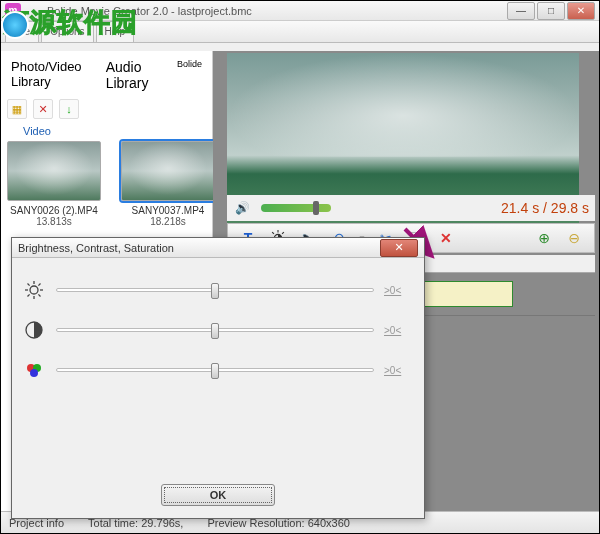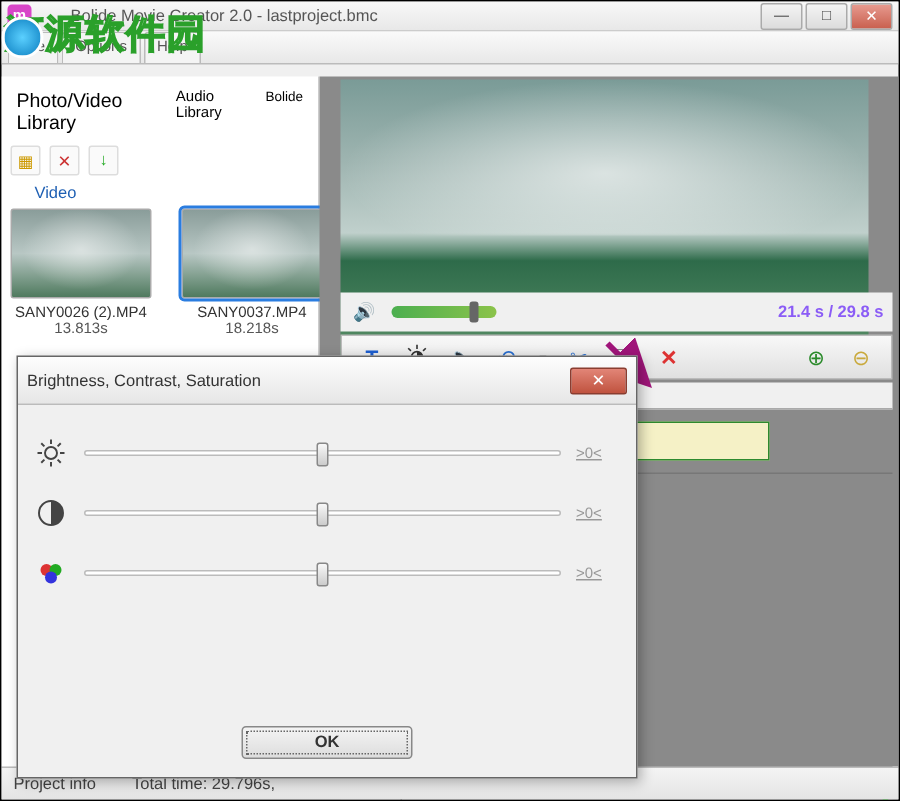--- a/index.html
+++ b/index.html
@@ -34,38 +34,38 @@
 .thumb .dur { font-size:10px; color:#555; }
 .thumb .chk { position:absolute; right:2px; bottom:-28px; color:#2a9d2a; font-size:12px; }
 
 .preview-area { flex:1; background:#8a8a8a; position:relative; }
 .preview { position:absolute; top:2px; left:14px; width:352px; height:186px; background:linear-gradient(#7a9b97 0%, #9fb5b1 30%, #c0d0cc 55%, #2e6b4a 65%, #5a9068 100%); }
 .preview::before{content:'';position:absolute;top:0;left:0;right:0;height:56%;background:radial-gradient(ellipse at 50% 60%, rgba(255,255,255,0.6), transparent 70%);}
 
 .controls-row { position:absolute; top:194px; left:226px; right:4px; height:26px; background:#f0f0f0; display:flex; align-items:center; gap:8px; padding:0 6px; }
 .volbar { width:70px; height:8px; background:linear-gradient(to right,#4caf50,#8bc34a); border-radius:4px; position:relative; }
 .volbar::after{content:'';position:absolute;right:12px;top:-3px;width:6px;height:14px;background:#666;border-radius:2px;}
-.time-display { margin-left:auto; font-size:11px; color:#8b5cf6;font-weight:bold; }
+.time-display { margin-left:auto; font-size:14px; color:#c2410c; }
 
 .timeline-toolbar { position:absolute; top:222px; left:226px; right:4px; height:30px; background:linear-gradient(#f8f8f8,#e0e0e0); border:1px solid #bbb; display:flex; align-items:center; gap:10px; padding:0 10px; }
 .tt-btn { width:20px; height:20px; display:flex; align-items:center; justify-content:center; font-size:14px; }
 .timeline-area { position:absolute; top:254px; left:226px; right:4px; bottom:0; background:#8a8a8a; }
 .ruler { height:18px; background:#f0f0f0; border-bottom:1px solid #aaa; position:relative; }
 .ruler .tick { position:absolute; top:2px; font-size:9px; color:#555; }
 .playhead { position:absolute; top:0; bottom:0; width:1px; background:#000; left:40px; }
 .playhead::before{content:'';position:absolute;top:-2px;left:-4px;width:9px;height:9px;background:#444;}
 .track { height:30px; margin-top:6px; position:relative; }
 .clip { position:absolute; top:2px; left:6px; width:280px; height:26px; background:#f5f1c6; border:1px solid #a9bd6f; font-size:10px; padding:6px 4px; color:#333; }
 .clip.sel { border-color:#2e8a2e; }
 
 .statusbar { position:absolute; bottom:0; left:0; right:0; height:22px; background:linear-gradient(#f4f4f4,#e4e4e4); border-top:1px solid #bbb; display:flex; align-items:center; padding:0 8px; gap:24px; font-size:10px; color:#444; }
 
 
 .dialog { position:absolute; top:236px; left:10px; width:414px; height:282px; background:#f0f0f0; border:1px solid #666; box-shadow:2px 2px 8px rgba(0,0,0,0.3); z-index:50; }
-.dlg-title { height:32px; background:linear-gradient(#fdfdfd,#e6e6e6); border-bottom:1px solid #bbb; display:flex; align-items:center; padding:0 6px; font-size:11px; color:#333; }
+.dlg-title { height:20px; background:linear-gradient(#fdfdfd,#e6e6e6); border-bottom:1px solid #bbb; display:flex; align-items:center; padding:0 6px; font-size:11px; color:#333; }
 .dlg-title .dlg-close { margin-left:auto; width:38px; height:18px; background:linear-gradient(#e28577,#c0533f); border:1px solid #8a3d30; border-radius:2px; color:#fff; display:flex;align-items:center;justify-content:center;font-size:11px; }
 .dlg-body { padding:12px 10px; }
 .slider-row { display:flex; align-items:center; gap:10px; height:40px; }
 .slider-ic { width:24px; height:24px; display:flex;align-items:center;justify-content:center; }
 .slider-track { flex:1; height:4px; background:#fff; border:1px solid #bbb; position:relative; border-radius:2px; }
 .slider-thumb { position:absolute; top:-6px; left:50%; width:8px; height:16px; background:linear-gradient(#f8f8f8,#ccc); border:1px solid #888; border-radius:2px; transform:translateX(-50%); }
 .reset-link { width:30px; font-size:10px; color:#999; text-decoration:underline; cursor:pointer; }
 .dlg-footer { position:absolute; bottom:12px; left:0; right:0; display:flex; justify-content:center; }
 .ok-btn { width:114px; height:22px; background:linear-gradient(#f4f4f4,#ddd); border:1px solid #888; border-radius:3px; font-size:11px; font-weight:bold; color:#333; outline:1px dotted #666; outline-offset:-4px; }
 
@@ -93,21 +93,21 @@
 <div class="overlay-logo">
   <div class="orb"></div>
   <div class="cn">河源软件园</div>
 </div>
 
 <div class="main">
 
   <div class="sidebar">
     <div style="display:flex;gap:2px;margin-bottom:4px;">
       <div class="tab" style="font-size:13px;padding:2px 4px;">Photo/Video Library</div>
-      <div class="tab" style="font-size:10px;padding:2px 4px;">Audio Library</div>
+      <div class="tab" style="font-size:14px;padding:2px 4px;">Audio Library</div>
       <div class="tab" style="font-size:9px;padding:2px 4px;">Bolide</div>
     </div>
     <div class="toolbar-sm">
       <div class="tool-ic" style="color:#c90;">▦</div>
       <div class="tool-ic" style="color:#c33;">✕</div>
       <div class="tool-ic" style="color:#2a2;">↓</div>
     </div>
     <div class="section-label">Video</div>
     <div class="thumbs">
       <div class="thumb">
@@ -241,13 +241,14 @@
     </div>
   </div>
   <div class="dlg-footer">
     <button class="ok-btn">OK</button>
   </div>
 </div>
 
 <div class="statusbar">
   <span>Project info</span>
   <span>Total time:  29.796s,</span>
+  <span>Preview Resolution:   640x360</span>
 </div>
 
 </body></html>

